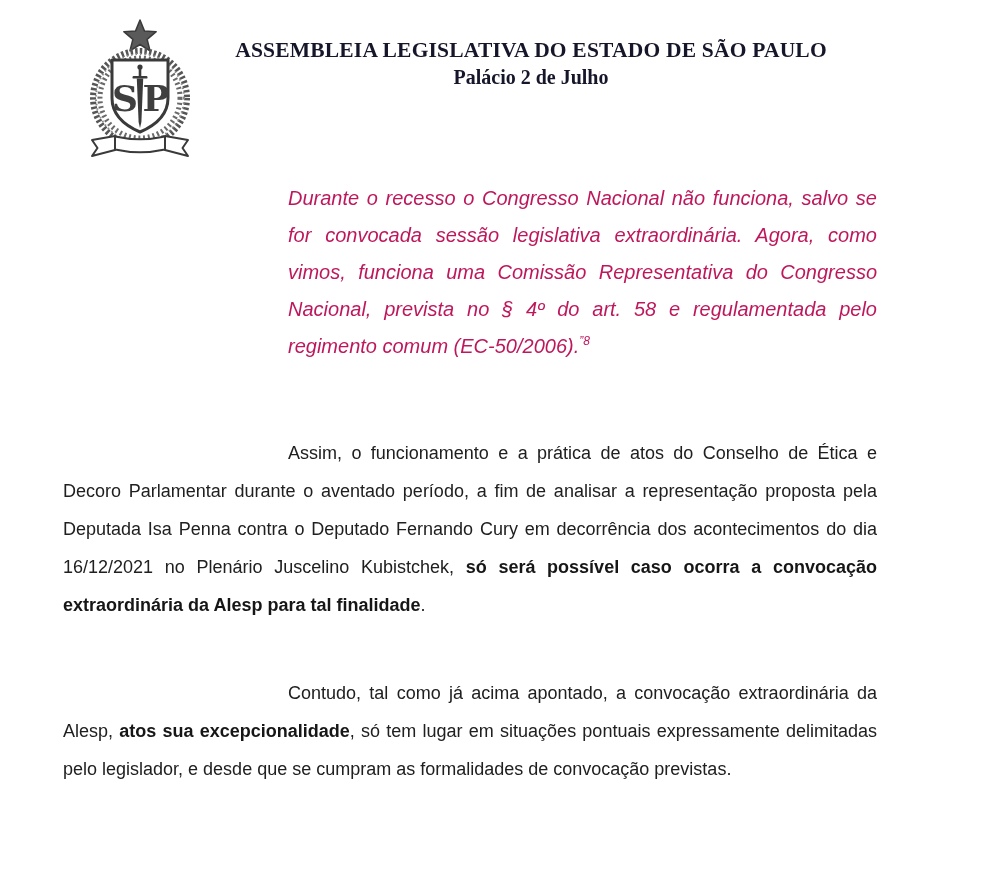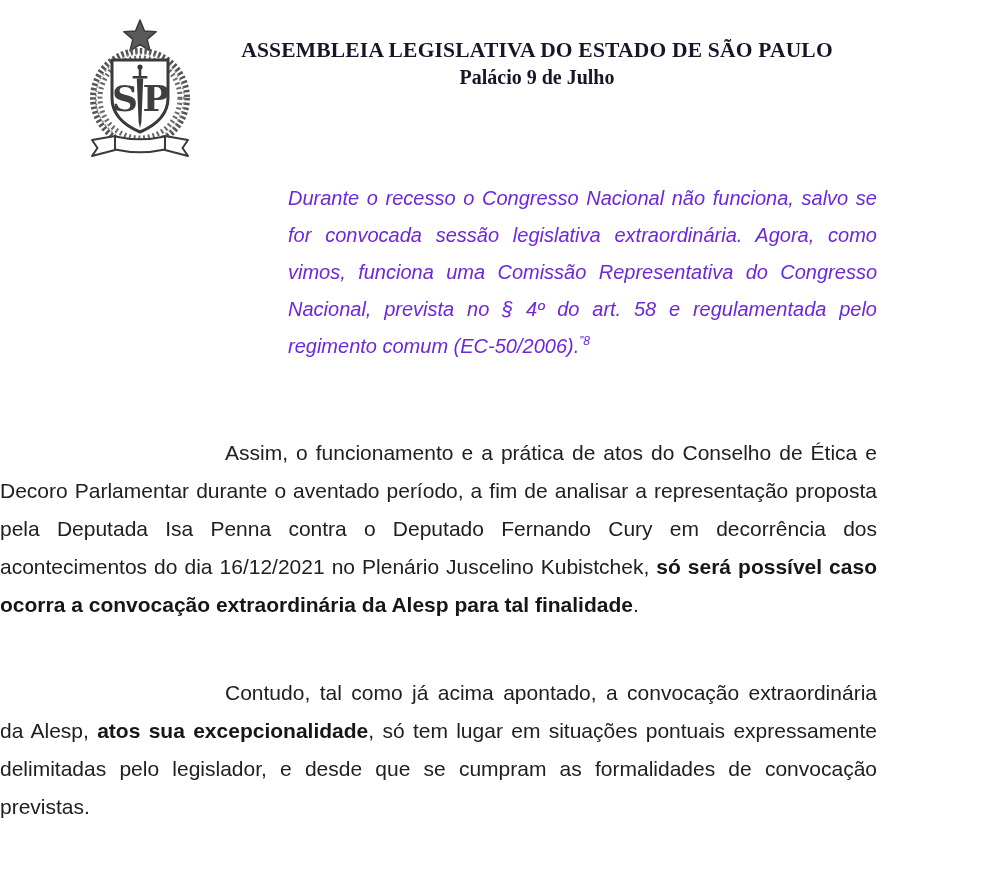--- a/index.html
+++ b/index.html
@@ -18,51 +18,52 @@
   .header { position: relative; height: 160px; }
   .logo {
     position: absolute;
     left: 70px;
     top: 10px;
     width: 140px;
     height: 150px;
   }
   .header-text {
     position: absolute;
-    left: 202px;
+    left: 196px;
     top: 36px;
     width: 670px;
     text-align: center;
     font-family: "Liberation Serif", serif;
     font-weight: bold;
     color: #16162a;
   }
   .header-text .line1 { font-size: 21.5px; line-height: 28px; letter-spacing: 0.2px; }
   .header-text .line2 { font-size: 20px;   line-height: 27px; }
   .header-text .line3 { font-size: 20px;   line-height: 27px; letter-spacing: 0.3px; }
 
   
   .quote {
     margin: 20px 107px 0 288px;
     font-style: italic;
     font-size: 20px;
     line-height: 37px;
     text-align: justify;
-    color: #6d28d9;
+    color: #be185d;
   }
   .quote sup {
     font-size: 12px;
     line-height: 0;
     vertical-align: super;
   }
 
   
   .body-par {
+    margin-left: 63px;
     margin-right: 107px;
-    font-size: 21px;
+    font-size: 18px;
     line-height: 38px;
     text-align: justify;
     text-indent: 225px;
     color: #202020;
   }
   .par-1 { margin-top: 69px; }
   .par-2 { margin-top: 50px; }
   .body-par b { font-weight: bold; color: #161616; }
 
   
@@ -111,21 +112,21 @@
         <g>
           <path d="M22,130 L45,126 L45,140 L22,146 L27.5,138 Z" fill="#ffffff" stroke="#3a3a3a" stroke-width="2" stroke-linejoin="round"></path>
           <path d="M118,130 L95,126 L95,140 L118,146 L112.5,138 Z" fill="#ffffff" stroke="#3a3a3a" stroke-width="2" stroke-linejoin="round"></path>
           <path d="M45,126.5 Q70,132 95,126.5 L95,139.5 Q70,145 45,139.5 Z" fill="#ffffff" stroke="#3a3a3a" stroke-width="2" stroke-linejoin="round"></path>
         </g>
       </svg>
     </div>
 
     <div class="header-text">
       <div class="line1">ASSEMBLEIA LEGISLATIVA DO ESTADO DE SÃO PAULO</div>
-      <div class="line2">Palácio 9 de Julho</div>
+      <div class="line2">Palácio 2 de Julho</div>
     </div>
   </div>
 
   <div class="quote">
     <span>Durante o recesso o Congresso Nacional não funciona, salvo se for convocada sessão legislativa extraordinária. Agora, como vimos, funciona uma Comissão Representativa do Congresso Nacional, prevista no § 4º do art. 58 e regulamentada pelo regimento comum (EC-50/2006).</span><sup>”8</sup>
   </div>
 
   <p class="body-par par-1">
     <span>Assim, o funcionamento e a prática de atos do Conselho de Ética e Decoro Parlamentar durante o aventado período, a fim de analisar a representação proposta pela Deputada Isa Penna contra o Deputado Fernando Cury em decorrência dos acontecimentos do dia 16/12/2021 no Plenário Juscelino Kubistchek, </span><b>só será possível caso ocorra a convocação extraordinária da Alesp para tal finalidade</b><span>.</span>
   </p>

